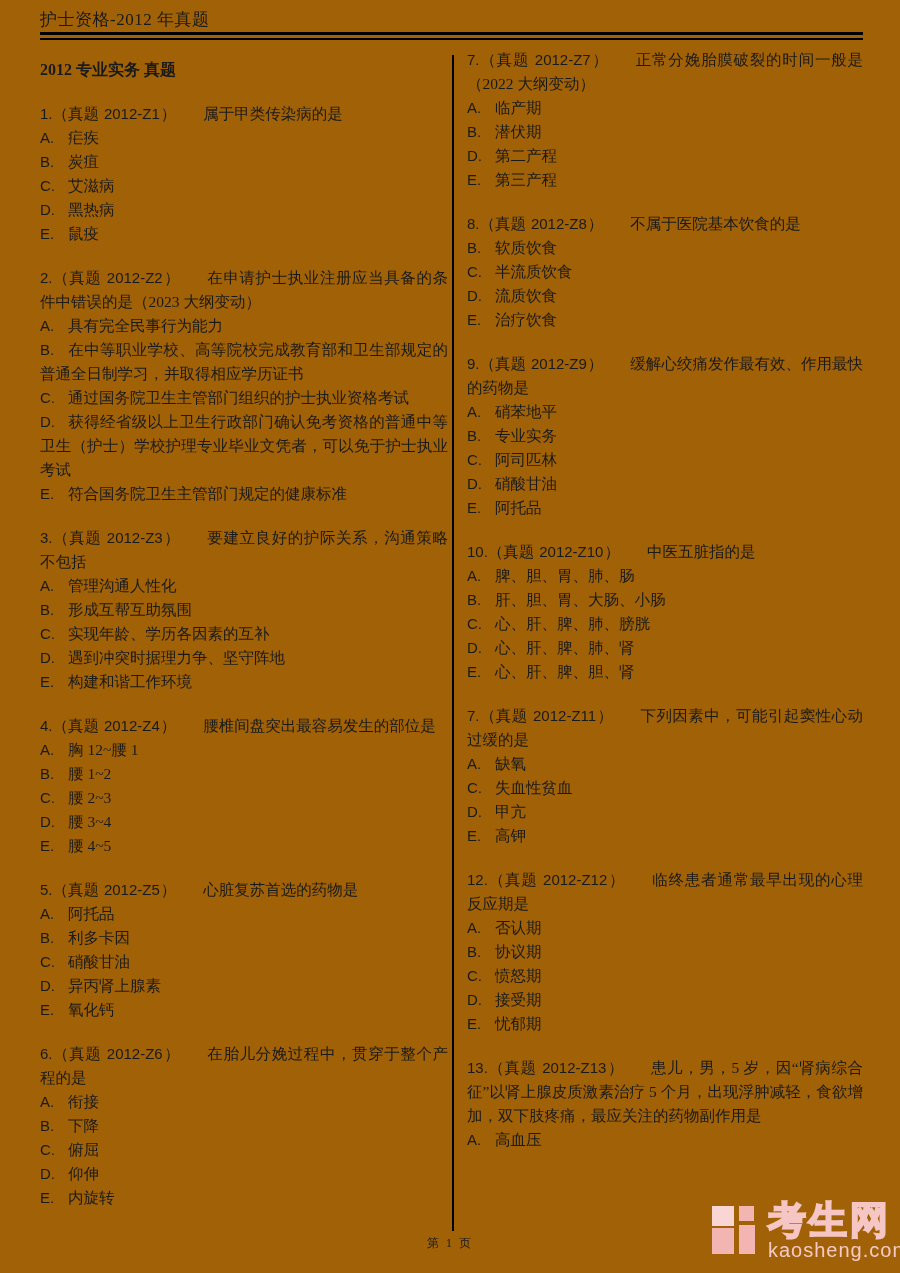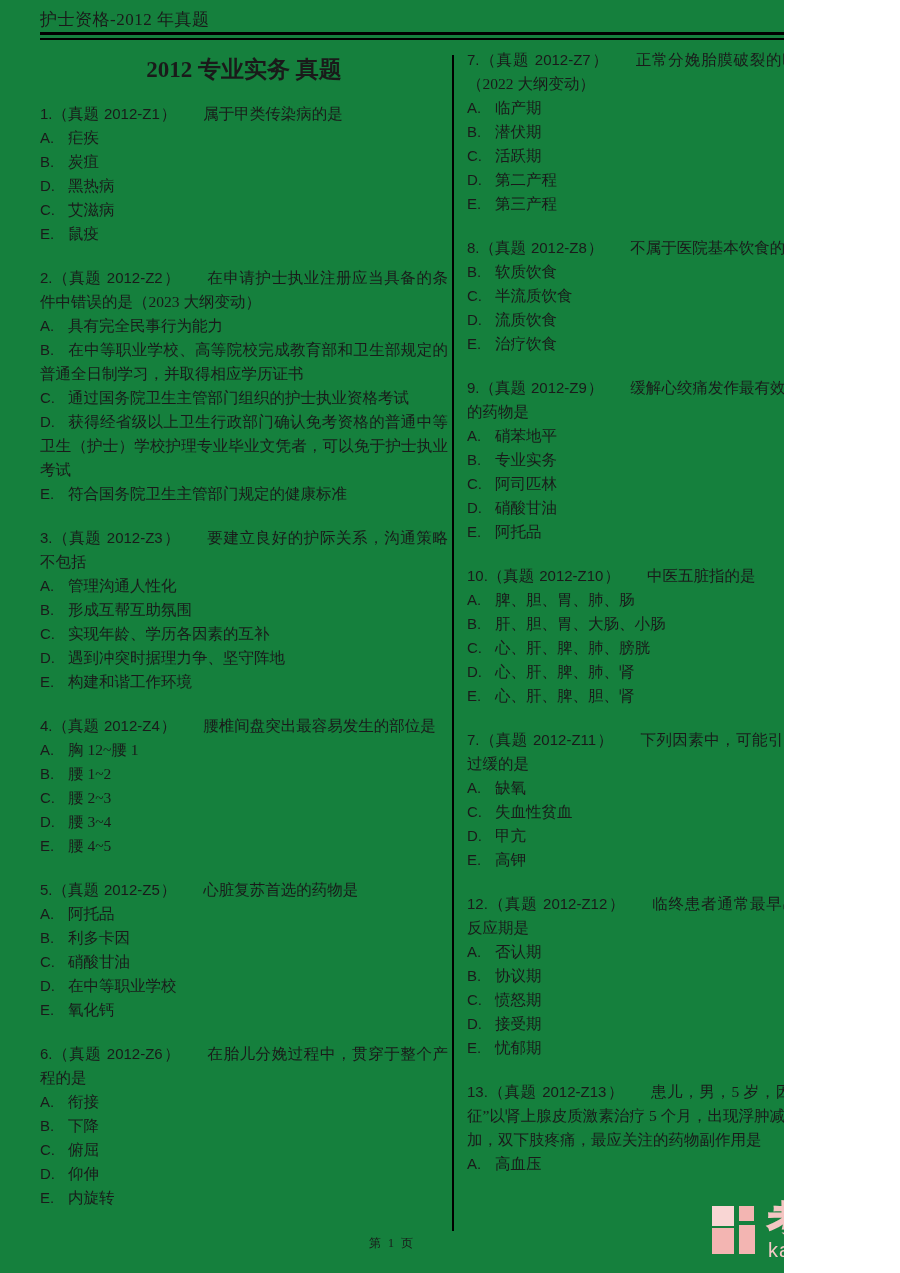--- a/index.html
+++ b/index.html
@@ -1,21 +1,21 @@
 <!DOCTYPE html>
 <html><head>
 <meta charset="utf-8">
 <style>
   * { margin: 0; padding: 0; box-sizing: border-box; }
   html, body { background: #ffffff; }
   .page {
     position: relative;
-    width: 784px;
+    width: 900px;
     height: 1273px;
-    background: #15803d;
+    background: #a16207;
     overflow: hidden;
     font-family: "Liberation Serif", "DejaVu Serif", serif;
     color: #1a1a1a;
   }
   .doc-header {
     position: absolute;
     left: 40px; top: 8px;
     font-size: 17px;
     letter-spacing: 0.5px;
   }
@@ -37,22 +37,22 @@
     left: 40px; top: 48px;
     width: 823px;
     display: flex;
     z-index: 1;
   }
   .col { font-size: 15.5px; line-height: 24px; }
   .col-left  { width: 408px; }
   .col-right { width: 396px; margin-left: 19px; }
   .exam-title {
     margin: 6px 0 16px 0;
-    text-align: center;
-    font-size: 23px;
+    text-align: left;
+    font-size: 16px;
     line-height: 32px;
     font-weight: bold;
   }
   .question { margin-bottom: 20px; }
   .q-head, .opt { text-align: justify; }
   .q-num, .q-code, .opt-letter {
     font-family: "Liberation Sans", "DejaVu Sans", sans-serif;
     font-size: 15px;
   }
   .q-code { margin: 16px 1px; }
@@ -106,22 +106,22 @@
   <div class="header-rule"></div>
 
   <div class="columns">
     <div class="col col-left">
       <div class="exam-title">2012 专业实务 真题</div>
 
     <div class="question">
           <p class="q-head"><span class="q-num">1.</span><span class="q-tag">（真题 </span><span class="q-code">2012-Z1</span><span class="q-tag">）</span><span class="q-text">属于甲类传染病的是</span></p>
           <p class="opt"><span class="opt-letter">A.</span><span class="opt-text">疟疾</span></p>
           <p class="opt"><span class="opt-letter">B.</span><span class="opt-text">炭疽</span></p>
+          <p class="opt"><span class="opt-letter">C.</span><span class="opt-text">艾滋病</span></p>
           <p class="opt"><span class="opt-letter">D.</span><span class="opt-text">黑热病</span></p>
-          <p class="opt"><span class="opt-letter">C.</span><span class="opt-text">艾滋病</span></p>
           <p class="opt"><span class="opt-letter">E.</span><span class="opt-text">鼠疫</span></p>
         </div>
         <div class="question">
           <p class="q-head"><span class="q-num">2.</span><span class="q-tag">（真题 </span><span class="q-code">2012-Z2</span><span class="q-tag">）</span><span class="q-text">在申请护士执业注册应当具备的条件中错误的是（2023 大纲变动）</span></p>
           <p class="opt"><span class="opt-letter">A.</span><span class="opt-text">具有完全民事行为能力</span></p>
           <p class="opt"><span class="opt-letter">B.</span><span class="opt-text">在中等职业学校、高等院校完成教育部和卫生部规定的普通全日制学习，并取得相应学历证书</span></p>
           <p class="opt"><span class="opt-letter">C.</span><span class="opt-text">通过国务院卫生主管部门组织的护士执业资格考试</span></p>
           <p class="opt"><span class="opt-letter">D.</span><span class="opt-text">获得经省级以上卫生行政部门确认免考资格的普通中等卫生（护士）学校护理专业毕业文凭者，可以免于护士执业考试</span></p>
           <p class="opt"><span class="opt-letter">E.</span><span class="opt-text">符合国务院卫生主管部门规定的健康标准</span></p>
         </div>
@@ -139,39 +139,38 @@
           <p class="opt"><span class="opt-letter">B.</span><span class="opt-text">腰 1~2</span></p>
           <p class="opt"><span class="opt-letter">C.</span><span class="opt-text">腰 2~3</span></p>
           <p class="opt"><span class="opt-letter">D.</span><span class="opt-text">腰 3~4</span></p>
           <p class="opt"><span class="opt-letter">E.</span><span class="opt-text">腰 4~5</span></p>
         </div>
         <div class="question">
           <p class="q-head"><span class="q-num">5.</span><span class="q-tag">（真题 </span><span class="q-code">2012-Z5</span><span class="q-tag">）</span><span class="q-text">心脏复苏首选的药物是</span></p>
           <p class="opt"><span class="opt-letter">A.</span><span class="opt-text">阿托品</span></p>
           <p class="opt"><span class="opt-letter">B.</span><span class="opt-text">利多卡因</span></p>
           <p class="opt"><span class="opt-letter">C.</span><span class="opt-text">硝酸甘油</span></p>
-          <p class="opt"><span class="opt-letter">D.</span><span class="opt-text">在中等职业学校</span></p>
+          <p class="opt"><span class="opt-letter">D.</span><span class="opt-text">异丙肾上腺素</span></p>
           <p class="opt"><span class="opt-letter">E.</span><span class="opt-text">氧化钙</span></p>
         </div>
         <div class="question">
           <p class="q-head"><span class="q-num">6.</span><span class="q-tag">（真题 </span><span class="q-code">2012-Z6</span><span class="q-tag">）</span><span class="q-text">在胎儿分娩过程中，贯穿于整个产程的是</span></p>
           <p class="opt"><span class="opt-letter">A.</span><span class="opt-text">衔接</span></p>
           <p class="opt"><span class="opt-letter">B.</span><span class="opt-text">下降</span></p>
           <p class="opt"><span class="opt-letter">C.</span><span class="opt-text">俯屈</span></p>
           <p class="opt"><span class="opt-letter">D.</span><span class="opt-text">仰伸</span></p>
           <p class="opt"><span class="opt-letter">E.</span><span class="opt-text">内旋转</span></p>
         </div>
       </div>
     <div class="col col-right">
 
     <div class="question">
           <p class="q-head"><span class="q-num">7.</span><span class="q-tag">（真题 </span><span class="q-code">2012-Z7</span><span class="q-tag">）</span><span class="q-text">正常分娩胎膜破裂的时间一般是（2022 大纲变动）</span></p>
           <p class="opt"><span class="opt-letter">A.</span><span class="opt-text">临产期</span></p>
           <p class="opt"><span class="opt-letter">B.</span><span class="opt-text">潜伏期</span></p>
-          <p class="opt"><span class="opt-letter">C.</span><span class="opt-text">活跃期</span></p>
           <p class="opt"><span class="opt-letter">D.</span><span class="opt-text">第二产程</span></p>
           <p class="opt"><span class="opt-letter">E.</span><span class="opt-text">第三产程</span></p>
         </div>
         <div class="question">
           <p class="q-head"><span class="q-num">8.</span><span class="q-tag">（真题 </span><span class="q-code">2012-Z8</span><span class="q-tag">）</span><span class="q-text">不属于医院基本饮食的是</span></p>
           <p class="opt"><span class="opt-letter">B.</span><span class="opt-text">软质饮食</span></p>
           <p class="opt"><span class="opt-letter">C.</span><span class="opt-text">半流质饮食</span></p>
           <p class="opt"><span class="opt-letter">D.</span><span class="opt-text">流质饮食</span></p>
           <p class="opt"><span class="opt-letter">E.</span><span class="opt-text">治疗饮食</span></p>
         </div>

